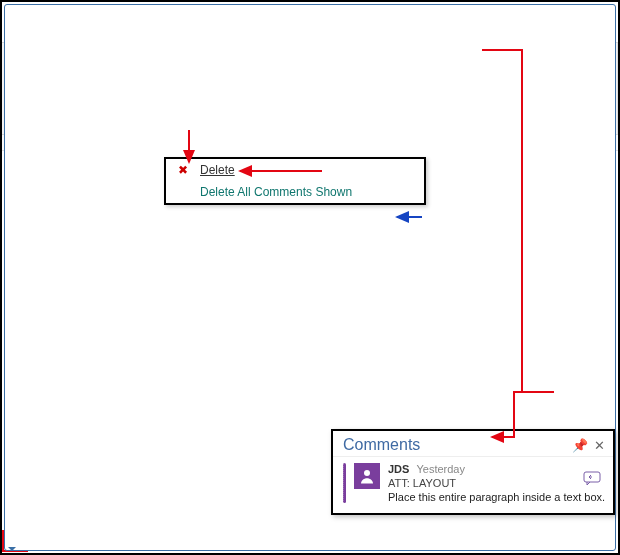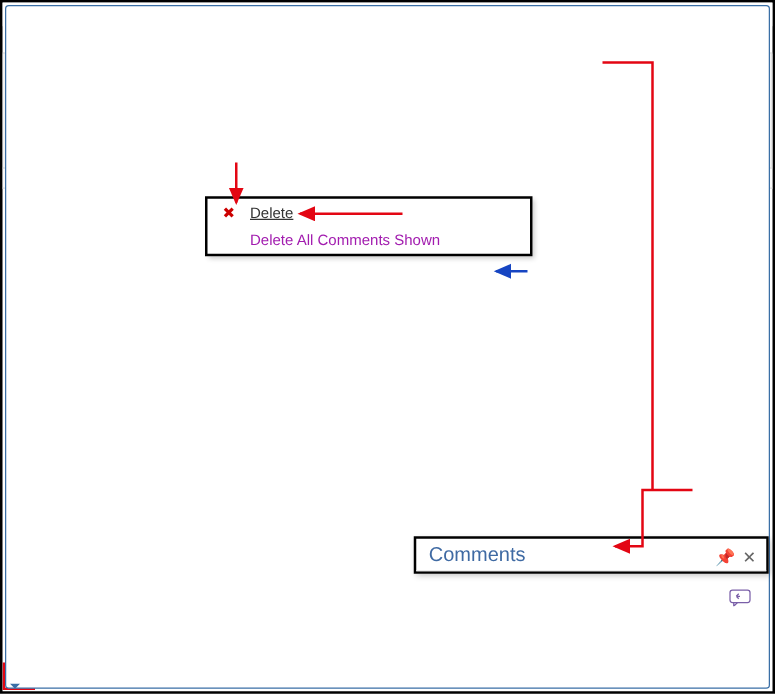--- a/index.html
+++ b/index.html
@@ -128,21 +128,21 @@
     border: 2px solid #000;
     box-shadow: 2px 2px 4px rgba(0,0,0,.2);
     z-index: 30;
   }
   .dropdown .mitem {
     display:flex; align-items:center; gap:8px;
     padding: 4px 8px;
     font-size: 12px; color:#333;
     cursor:pointer;
   }
-  .dropdown .mitem.disabled { color:#a21caf; cursor:default; }
+  .dropdown .mitem.disabled { color:#0f766e; cursor:default; }
   .dropdown .mi { width:18px; text-align:center; color:#c00; }
   .dropdown .u { text-decoration: underline; }
 
   
   .comments-panel {
     position:absolute;
     left: 329px; top: 427px;
     width: 284px;
     border: 2px solid #000;
     background: #fff;
@@ -447,20 +447,37 @@
     </div>
 
   <div class="comments-panel">
     <div class="hdr">
       <span>Comments</span>
       <span class="icons">
         <span>📌</span>
         <span>✕</span>
       </span>
     </div>
+    <div class="body">
+      <div class="bar"></div>
+      <div class="avatar">
+        <svg width="18" height="18" viewBox="0 0 24 24" fill="#fff">
+            <circle cx="12" cy="8" r="4"></circle>
+            <path d="M4 22c0-4 4-7 8-7s8 3 8 7"></path>
+          </svg>
+      </div>
+      <div class="meta">
+        <div>
+          <span class="name">JDS</span>
+          <span class="time">Yesterday</span>
+        </div>
+        <div class="att">ATT: LAYOUT</div>
+        <div class="msg">Place this entire paragraph inside a text box.</div>
+      </div>
+    </div>
     <span class="reply">
       <svg width="20" height="14">
           <rect x="1" y="1" width="16" height="10" rx="2" fill="none" stroke="#7a5fa8"></rect>
           <path d="M4 11 l0 3 l3 -3" fill="none" stroke="#7a5fa8"></path>
           <path d="M9 6 l-3 0 m0 0 l2 -2 m-2 2 l2 2" stroke="#7a5fa8" fill="none"></path>
         </svg>
     </span>
   </div>
 
   <svg class="overlay">

